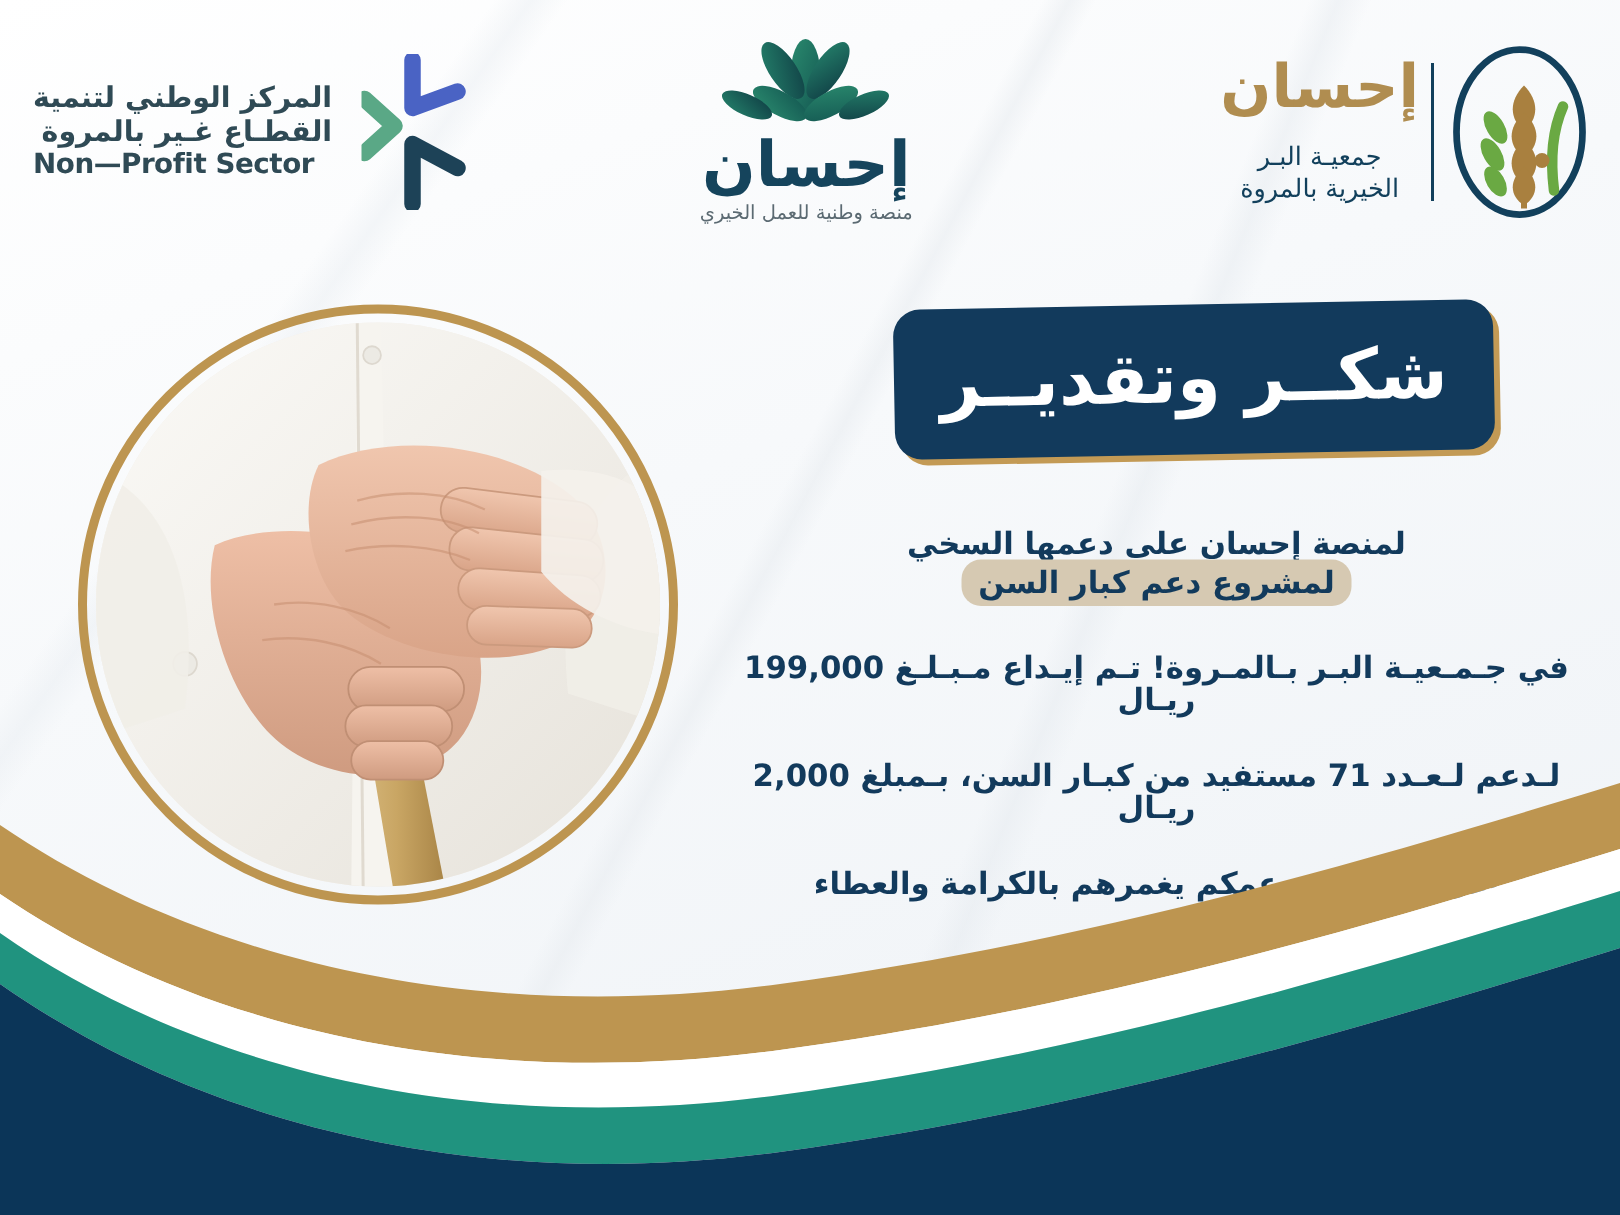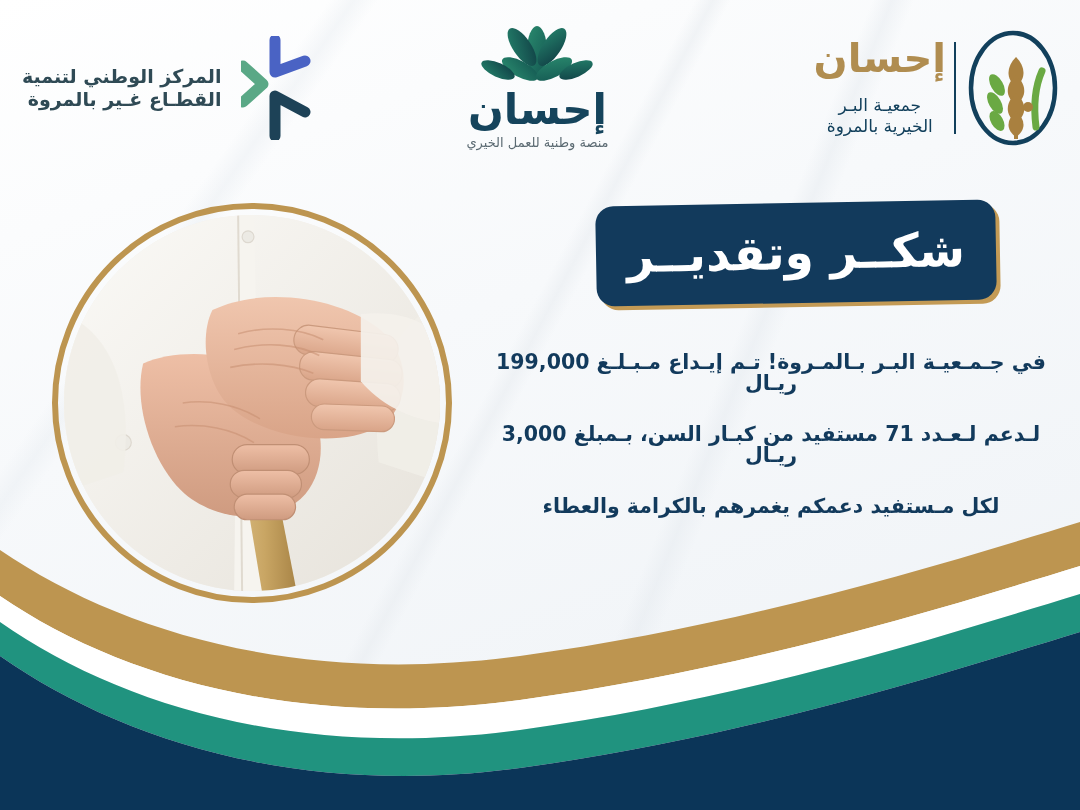--- a/index.html
+++ b/index.html
@@ -112,20 +112,21 @@
 <body>
 
 <div id="card">
 
   <div class="logo-bar">
 
     <div class="ncnp">
       <div class="ncnp-text">
         <div class="ncnp-ar">المركز الوطني لتنمية</div>
         <div class="ncnp-ar">القطـاع غـير بالمروة</div>
+        <div class="ncnp-en">Non—Profit Sector</div>
       </div>
       <span class="ncnp-mark">
         <svg viewBox="0 0 76 104">
           <path d="M2 30 L22 48 L2 66" fill="none" stroke="#5aa886" stroke-width="11" stroke-linecap="round" stroke-linejoin="round"></path>
           <path d="M34 4 L34 36 L64 25" fill="none" stroke="#4a63c4" stroke-width="11" stroke-linecap="round" stroke-linejoin="round"></path>
           <path d="M34 100 L34 60 L64 76" fill="none" stroke="#1d4257" stroke-width="11" stroke-linecap="round" stroke-linejoin="round"></path>
         </svg>
       </span>
     </div>
 
@@ -258,22 +259,25 @@
   </div>
 
   <div class="banner-wrap">
     <div class="banner-gold"></div>
     <div class="banner-navy">
       <span class="banner-text">شكــر وتقديــر</span>
     </div>
   </div>
 
   <div class="body-text">
+    <div class="line">
+      <span>لمنصة إحسان على دعمها السخي </span><span class="hl">لمشروع دعم كبار السن</span>
+    </div>
     <div class="line">في جـمـعيـة البـر بـالمـروة! تـم إيـداع مـبـلـغ 199,000 ريـال</div>
-    <div class="line">لـدعم لـعـدد  71 مستفيد من كبـار السن، بـمبلغ 3,000 ريـال</div>
+    <div class="line">لـدعم لـعـدد  71 مستفيد من كبـار السن، بـمبلغ 2,000 ريـال</div>
     <div class="line">لكل مـستفيد دعمكم يغمرهم بالكرامة والعطاء</div>
   </div>
 
   <div class="wave-layer">
     <svg viewBox="0 0 1080 300" preserveAspectRatio="none">
 
       <path d="M0 40 C120 122 300 176 520 146 C740 116 930 58 1080 12
                L1080 56 C930 102 740 160 520 190 C300 220 120 168 0 86 Z" fill="#bd9550"></path>
 
       <path d="M0 86 C120 168 300 220 520 190 C740 160 930 102 1080 56

